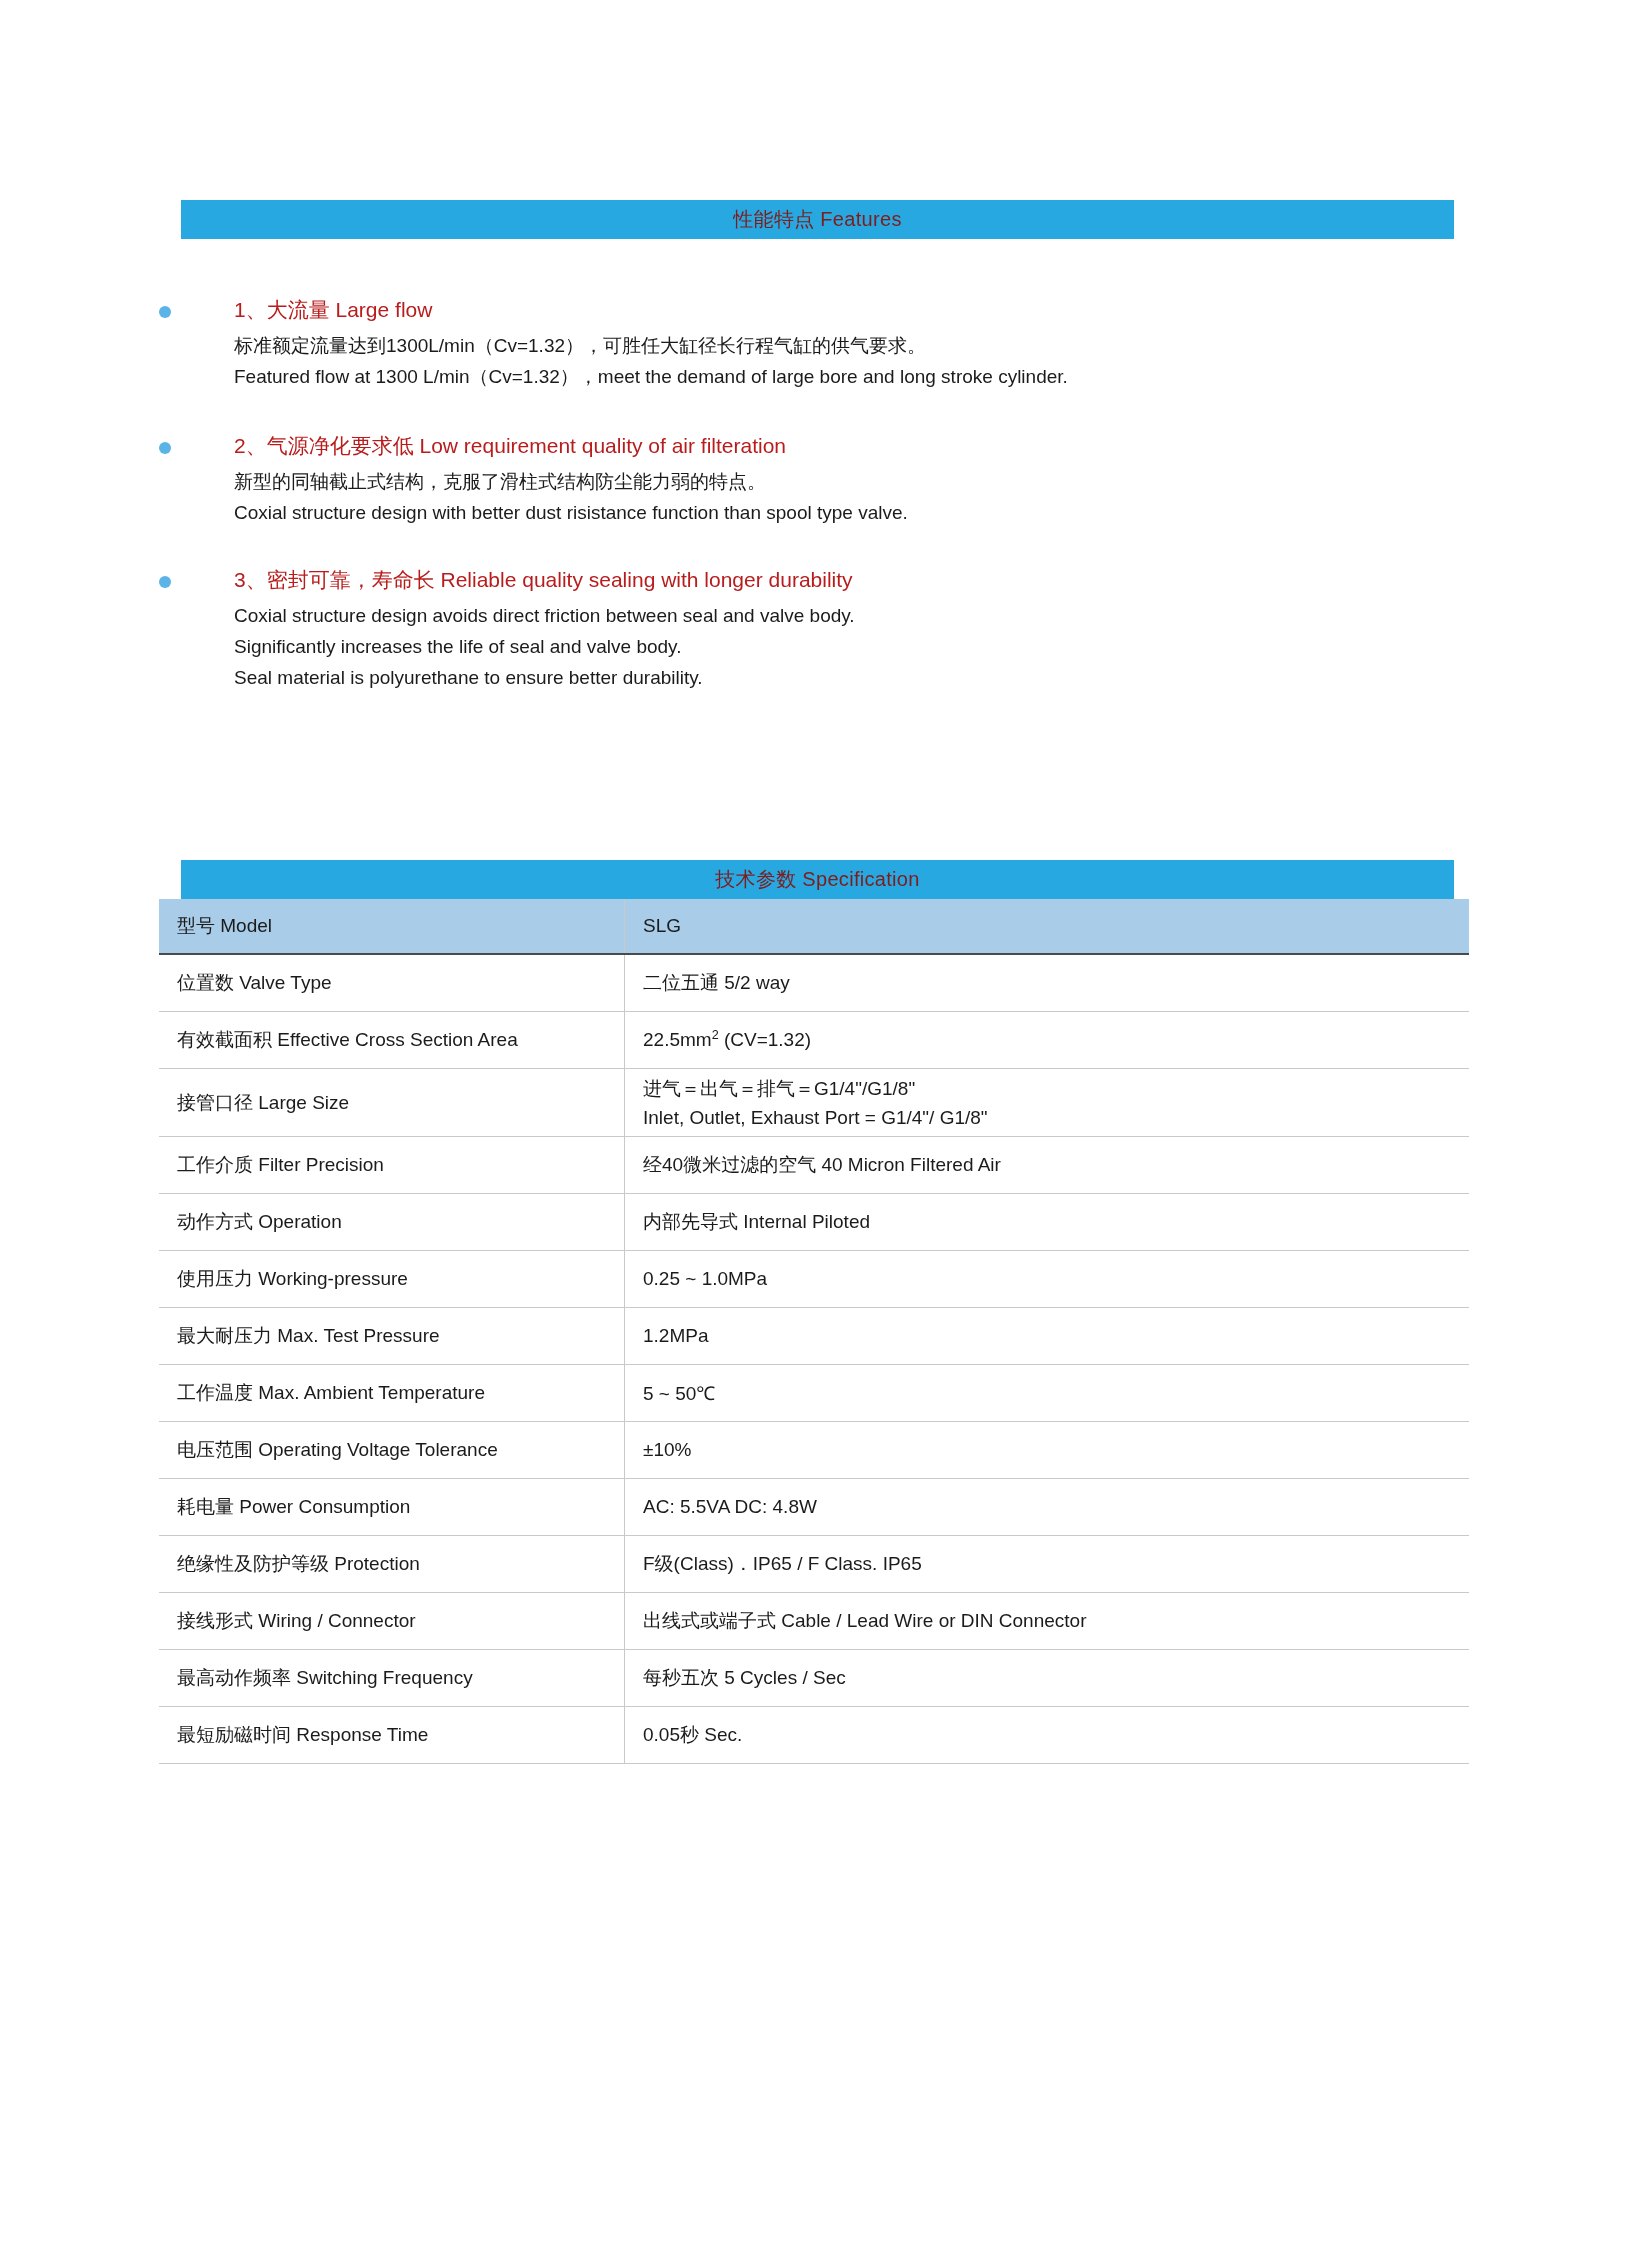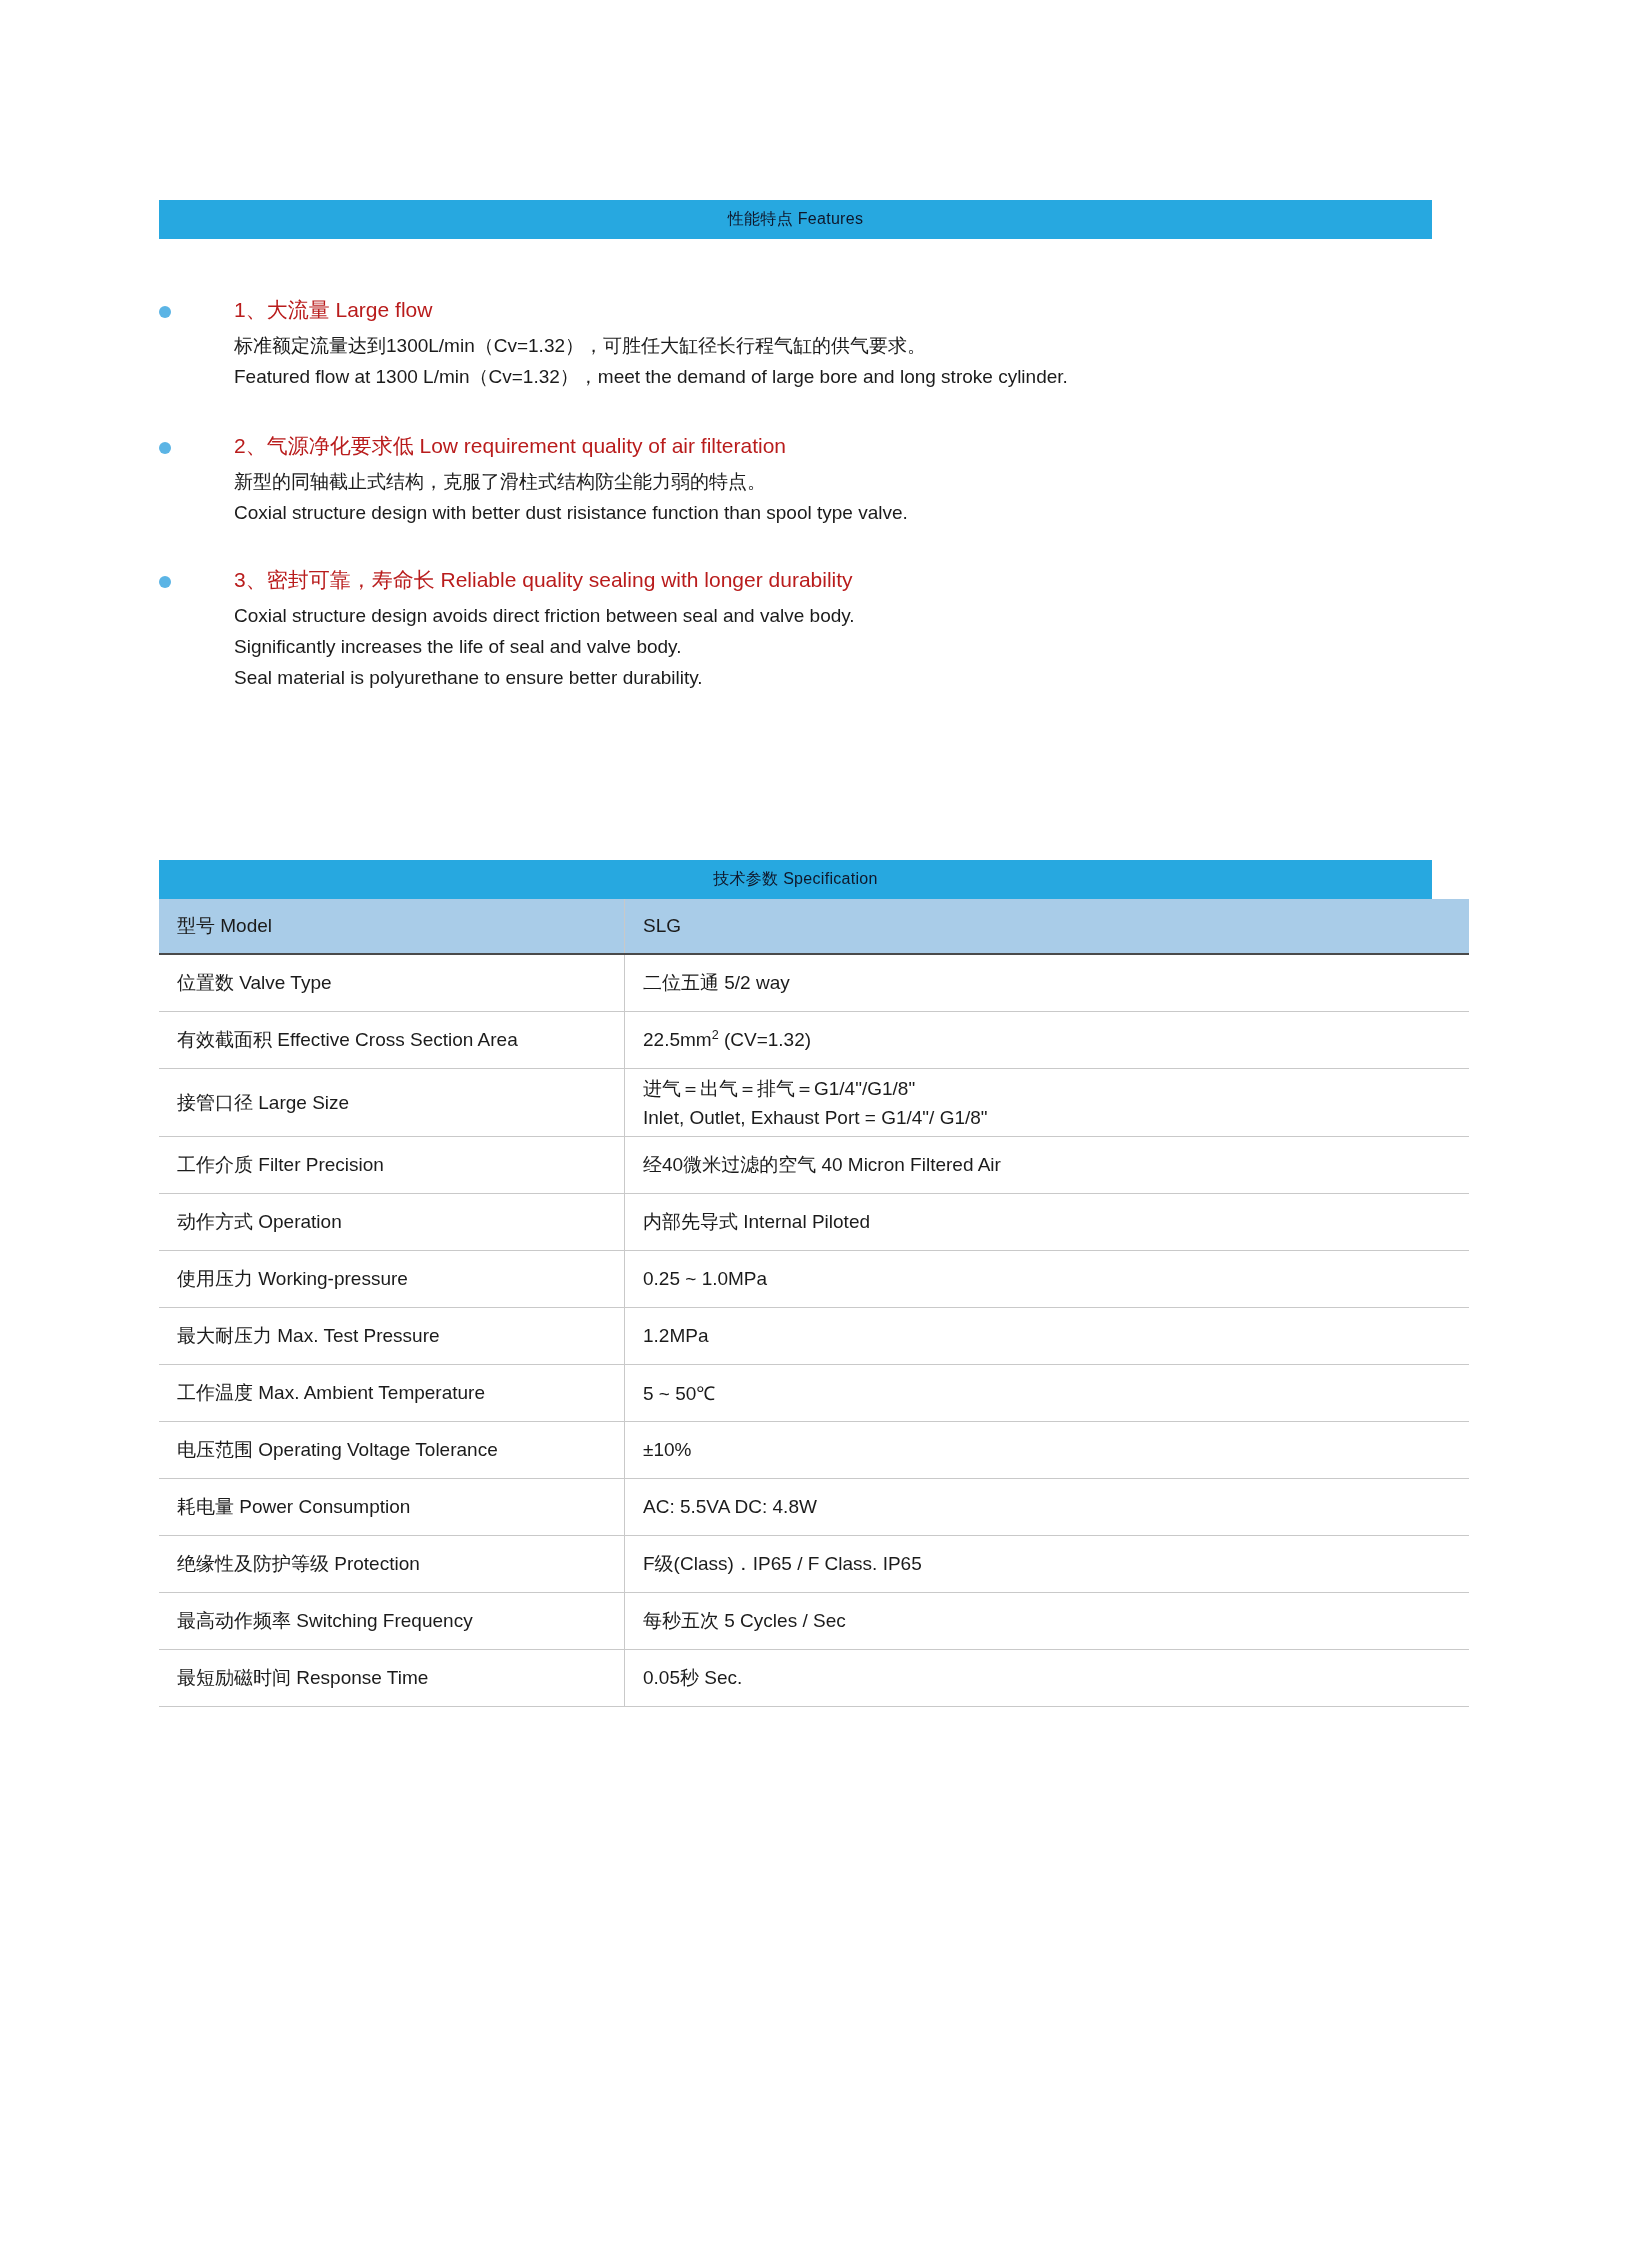--- a/index.html
+++ b/index.html
@@ -19,27 +19,28 @@
     position: absolute;
     left: 0; top: 0;
     width: 1649px;
     height: 2250px;
   }
 
   
   .section-bar {
     position: absolute;
     background: #27A8E0;
-    color: #0f172a;
+    color: #7f1d1d;
     text-align: center;
-    font-size: 16px;
+    font-size: 20px;
     letter-spacing: 0.3px;
     display: flex;
     align-items: center;
     justify-content: center;
+    margin-left: 22px;
   }
   #features-bar {
     left: 159px;
     top: 200px;
     width: 1273px;
     height: 39px;
   }
   #spec-bar {
     left: 159px;
     top: 860px;
@@ -217,20 +218,24 @@
       <tr class="data-row">
         <td class="col-label">耗电量  Power Consumption</td>
         <td class="col-value">AC: 5.5VA      DC: 4.8W</td>
       </tr>
 
       <tr class="data-row">
         <td class="col-label">绝缘性及防护等级  Protection</td>
         <td class="col-value">F级(Class)．IP65 / F Class. IP65</td>
       </tr>
 
+      <tr class="data-row">
+        <td class="col-label">接线形式  Wiring / Connector</td>
+        <td class="col-value">出线式或端子式 Cable / Lead Wire or DIN Connector</td>
+      </tr>
 
       <tr class="data-row">
         <td class="col-label">最高动作频率  Switching Frequency</td>
         <td class="col-value">每秒五次 5 Cycles / Sec</td>
       </tr>
 
       <tr class="data-row">
         <td class="col-label">最短励磁时间  Response Time</td>
         <td class="col-value">0.05秒 Sec.</td>
       </tr>

